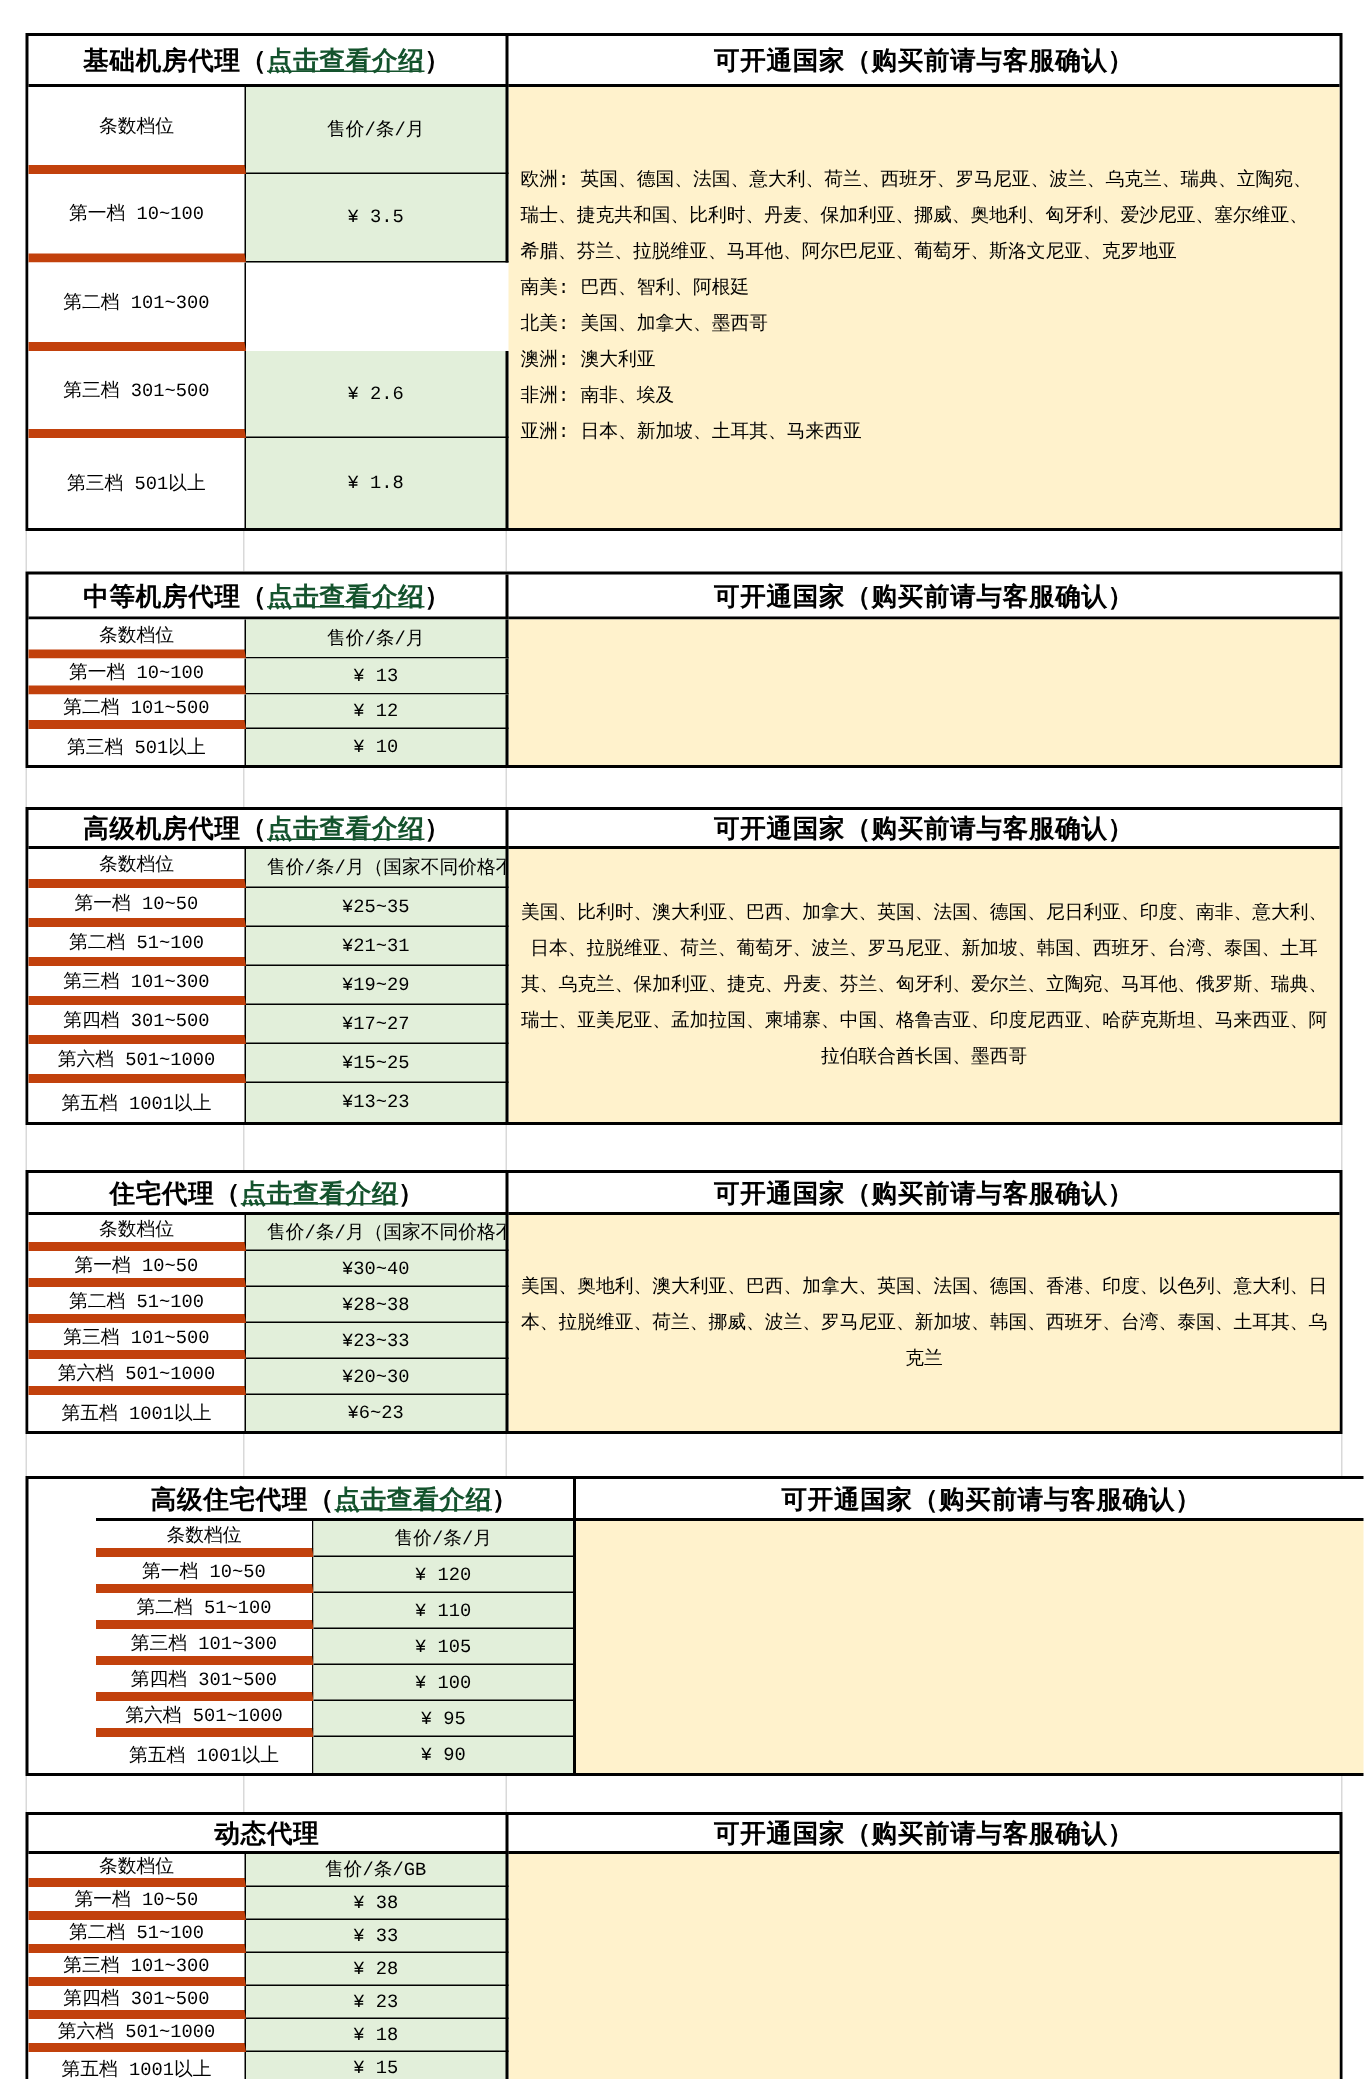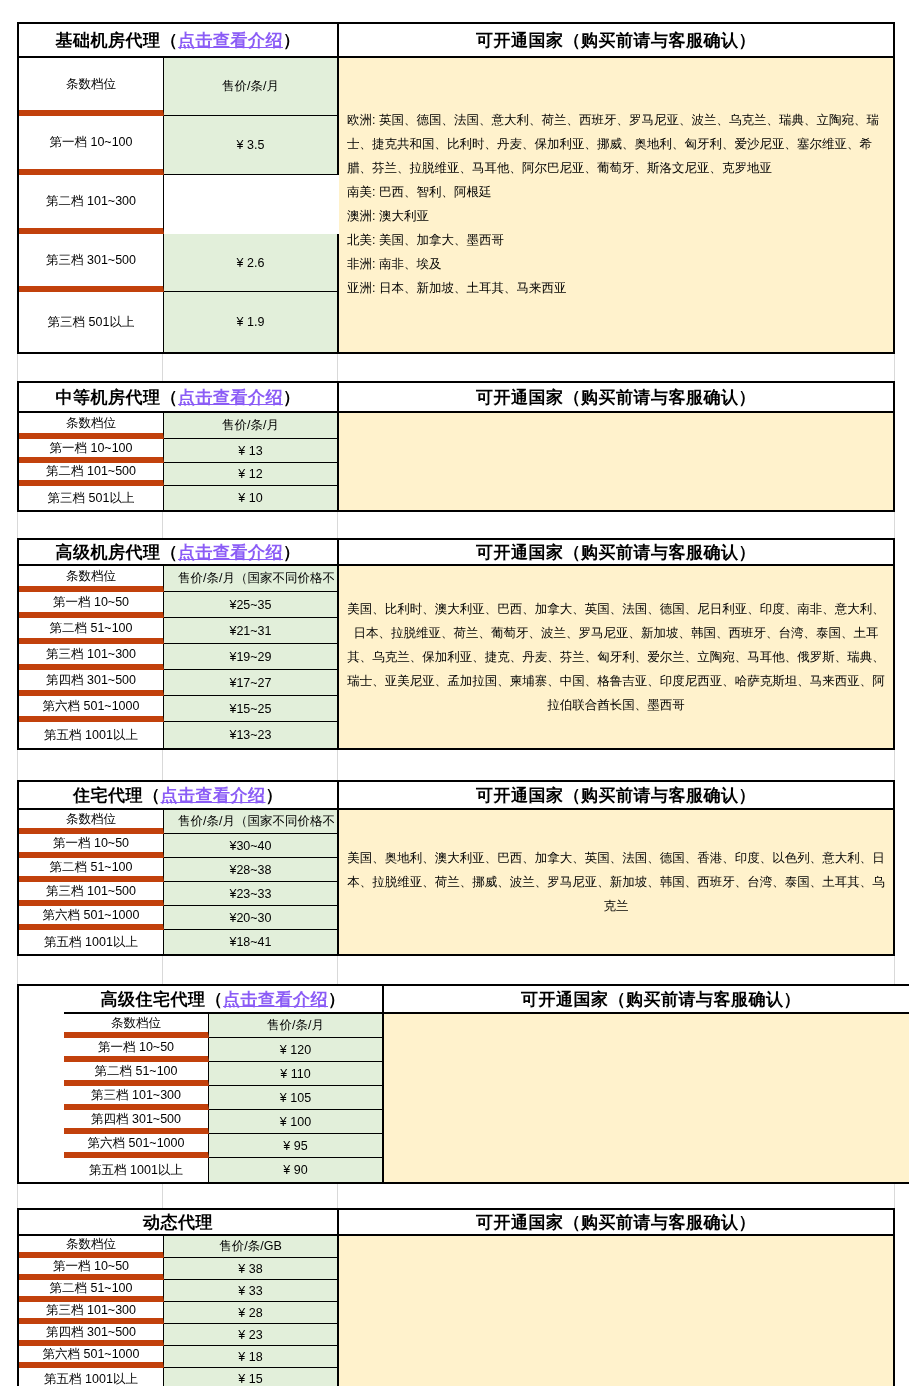--- a/index.html
+++ b/index.html
@@ -6,20 +6,21 @@
   body{
     width:909px;height:1386px;background:#ffffff;color:#000;
     font-family:"Liberation Sans","DejaVu Sans",sans-serif;
     -webkit-font-smoothing:antialiased;
   }
   .spacer-top{height:22px;}
   .sec{
     margin-left:17px;width:874px;border:2px solid #000;
     display:grid;grid-template-columns:145px 175px 554px;
     background:#fff;
+    font-family:Liberation Mono, monospace;
   }
   .hl{
     grid-column:1/3;border-right:2px solid #000;border-bottom:2px solid #000;
     display:flex;align-items:center;justify-content:center;
     font-weight:bold;font-size:17px;letter-spacing:.5px;
   }
   .hr{
     grid-column:3;border-bottom:2px solid #000;
     display:flex;align-items:center;justify-content:center;
     font-weight:bold;font-size:17px;letter-spacing:.5px;
@@ -43,21 +44,21 @@
   .ct-list{
     height:100%;box-sizing:border-box;padding:7px 10px 9px 8px;
     display:flex;flex-direction:column;justify-content:center;text-align:left;
   }
   .ct-list p{margin:0;}
   .ct-center{
     height:100%;box-sizing:border-box;padding:0 8px;
     display:flex;align-items:center;justify-content:center;text-align:center;
   }
   .ct-center p{margin:0;}
-  .link{color:#8b5cf6;font-weight:bold;text-decoration:underline;cursor:pointer;}
+  .link{color:#14532d;font-weight:bold;text-decoration:underline;cursor:pointer;}
   .gap{
     margin-left:17px;width:878px;
     background-image:linear-gradient(#d9d9d9,#d9d9d9),linear-gradient(#d9d9d9,#d9d9d9),
                      linear-gradient(#d9d9d9,#d9d9d9),linear-gradient(#d9d9d9,#d9d9d9);
     background-size:1px 100%;
     background-position:0 0,145px 0,320px 0,877px 0;
     background-repeat:no-repeat;
   }
 </style>
 </head>
@@ -70,35 +71,35 @@
       <span>基础机房代理</span>
       <span>（</span>
       <a class="link">点击查看介绍</a>
       <span>）</span>
     </div>
   <div class="hr">可开通国家（购买前请与客服确认）</div>
   <div class="ct">
     <div class="ct-list">
       <p>欧洲: 英国、德国、法国、意大利、荷兰、西班牙、罗马尼亚、波兰、乌克兰、瑞典、立陶宛、瑞士、捷克共和国、比利时、丹麦、保加利亚、挪威、奥地利、匈牙利、爱沙尼亚、塞尔维亚、希腊、芬兰、拉脱维亚、马耳他、阿尔巴尼亚、葡萄牙、斯洛文尼亚、克罗地亚</p>
       <p>南美: 巴西、智利、阿根廷</p>
+      <p>北美: 美国、加拿大、墨西哥</p>
       <p>澳洲: 澳大利亚</p>
-      <p>北美: 美国、加拿大、墨西哥</p>
       <p>非洲: 南非、埃及</p>
       <p>亚洲: 日本、新加坡、土耳其、马来西亚</p>
     </div>
   </div>
   <div class="tl">条数档位</div>
   <div class="pr">售价/条/月</div>
   <div class="tl">第一档 10~100</div>
   <div class="pr">¥ 3.5</div>
   <div class="tl">第二档 101~300</div>
   <div class="tl">第三档 301~500</div>
   <div class="pr">¥ 2.6</div>
   <div class="tl nb">第三档 501以上</div>
-  <div class="pr nb">¥ 1.9</div>
+  <div class="pr nb">¥ 1.8</div>
 </div>
 
 <div class="gap" style="height:27px;"></div>
 
 <div class="sec" style="grid-template-rows:30px 26px 24px 23px 24px;">
   <div class="hl">
       <span>中等机房代理</span>
       <span>（</span>
       <a class="link">点击查看介绍</a>
       <span>）</span>
@@ -165,21 +166,21 @@
   <div class="pr clip">售价/条/月（国家不同价格不</div>
   <div class="tl">第一档 10~50</div>
   <div class="pr">¥30~40</div>
   <div class="tl">第二档 51~100</div>
   <div class="pr">¥28~38</div>
   <div class="tl">第三档 101~500</div>
   <div class="pr">¥23~33</div>
   <div class="tl">第六档 501~1000</div>
   <div class="pr">¥20~30</div>
   <div class="tl nb">第五档 1001以上</div>
-  <div class="pr nb">¥18~41</div>
+  <div class="pr nb">¥6~23</div>
 </div>
 
 <div class="gap" style="height:28px;"></div>
 
 <div class="sec" style="grid-template-rows:28px 24px 24px 24px 24px 24px 24px 24px;padding-left:45px;">
   <div class="hl">
       <span>高级住宅代理</span>
       <span>（</span>
       <a class="link">点击查看介绍</a>
       <span>）</span>

